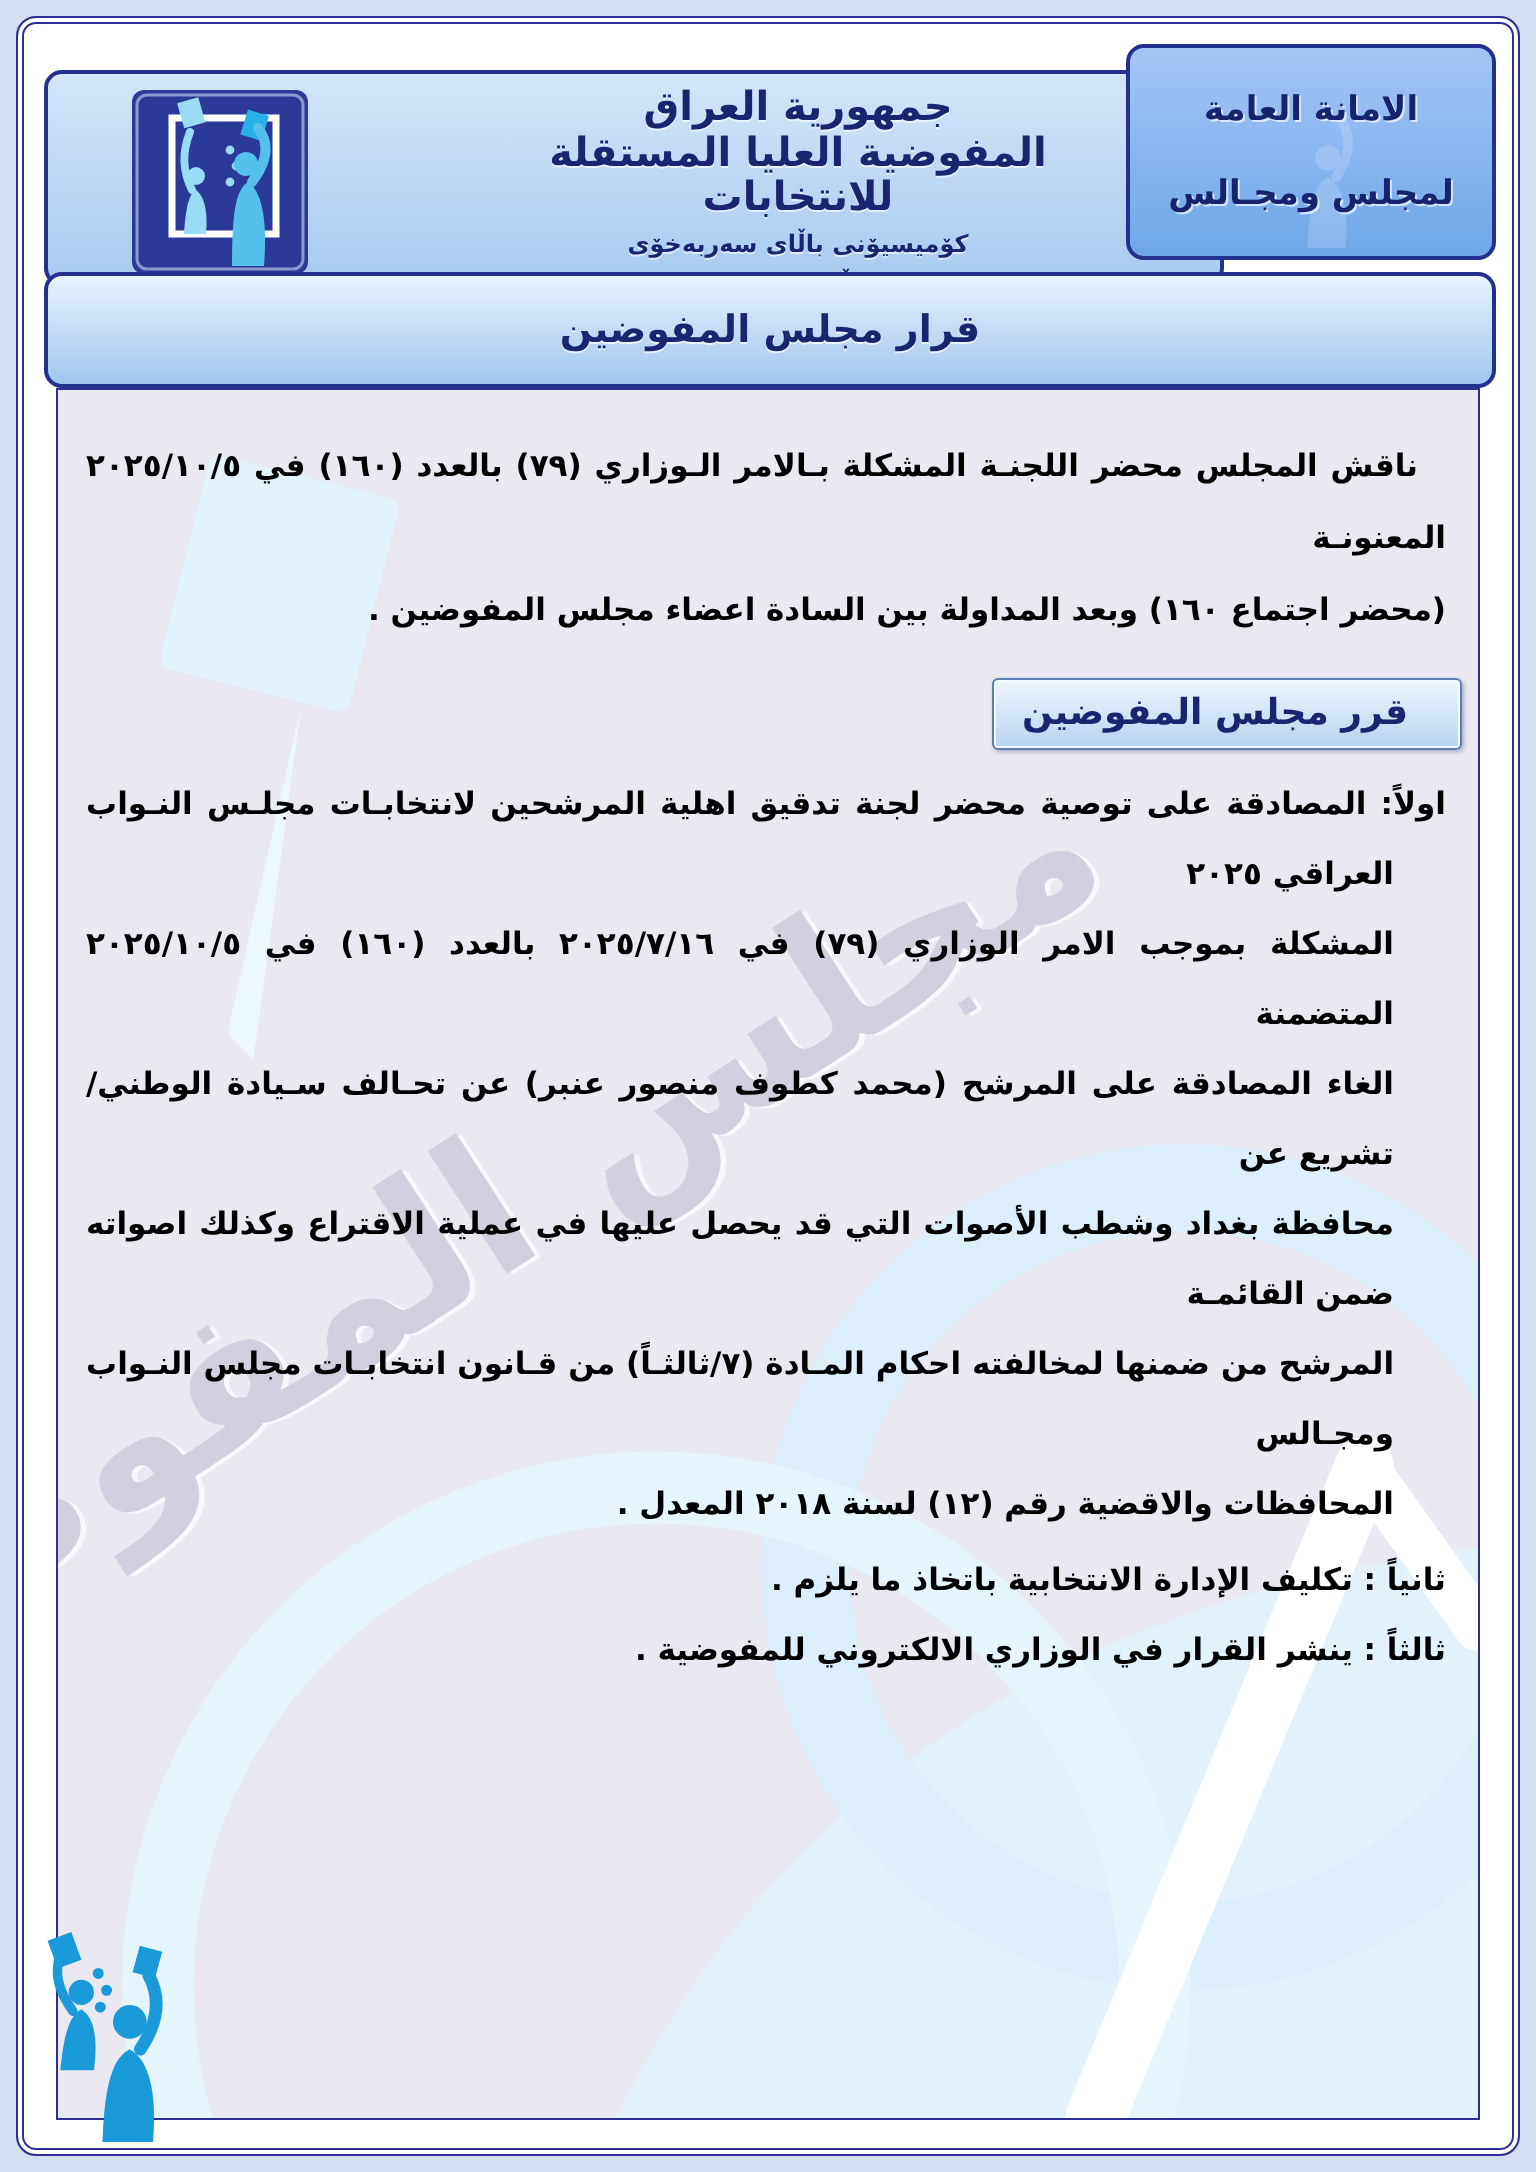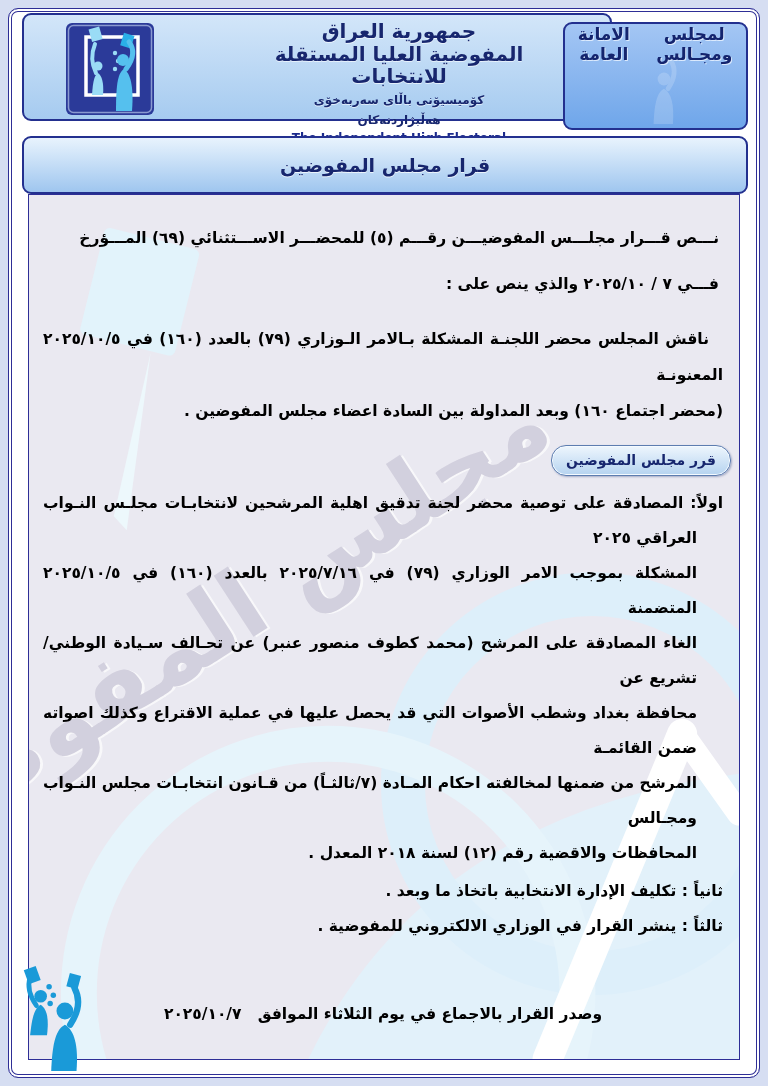--- a/index.html
+++ b/index.html
@@ -3,35 +3,35 @@
 <meta charset="utf-8">
 <style>
   html,body{margin:0;padding:0;background:#d6def2;}
   .page{position:relative;width:768px;height:1086px;background:#d6def2;
         font-family:"DejaVu Sans",sans-serif;overflow:hidden;}
   .frame{position:absolute;left:8px;top:8px;width:750px;height:1068px;
          border:1px solid #2e2e96;border-radius:10px;background:#fff;
          box-shadow: inset 0 0 0 2px #ffffff, inset 0 0 0 3px #2e2e96;
          overflow:hidden;}
   
-  .hdr-main{position:absolute;left:13px;top:4px;width:590px;height:108px;
+  .hdr-main{position:absolute;left:13px;top:26px;width:590px;height:108px;
             background:linear-gradient(#d3e6f9,#a6cbf0);
             border:2px solid #23308f;border-radius:9px;box-sizing:border-box;}
   .logo{position:absolute;left:42px;top:8px;width:88px;height:92px;}
   .hdr-center{position:absolute;left:250px;top:4px;width:250px;height:100px;
               text-align:center;color:#17266e;font-weight:bold;
               text-shadow:0 1px 0 rgba(255,255,255,.6);}
   .h-line1{font-size:20px;line-height:24px;}
   .h-line2{font-size:20px;line-height:22px;}
   .h-line3{font-size:12px;line-height:20px;margin-top:3px;}
   .h-line4{font-size:12px;line-height:16px;color:#1b2a8c;}
   .hdr-right{position:absolute;left:554px;top:13px;width:185px;height:108px;
              background:linear-gradient(#a4c6f4,#6fa6ea);
              border:2px solid #23308f;border-radius:9px;box-sizing:border-box;
-             display:flex;flex-direction:row;justify-content:space-evenly;
+             display:flex;flex-direction:column;justify-content:space-evenly;
              text-align:center;color:#14246e;font-weight:bold;font-size:17px;
              text-shadow:1px 1px 0 rgba(235,244,255,.8);overflow:hidden;}
   .hdr-right .ghost{position:absolute;left:48px;top:10px;opacity:.18;}
   .hdr-right span{position:relative;}
   
   .title-bar{position:absolute;left:13px;top:127px;width:726px;height:58px;
              background:linear-gradient(#e8f3fd,#9fc6ef);
              border:2px solid #23308f;border-radius:9px;box-sizing:border-box;
              display:flex;align-items:center;justify-content:center;
              color:#17266e;font-weight:bold;font-size:19px;
@@ -43,25 +43,25 @@
   .wm-layer{position:absolute;left:0;top:0;width:100%;height:100%;z-index:0;}
   .wm-callig{position:absolute;left:-60px;top:330px;width:620px;
              transform:rotate(-33deg);font-size:96px;font-weight:bold;
              color:#c9c6d6;opacity:.7;white-space:nowrap;z-index:0;
              text-shadow:2px 2px 0 #fff;}
   .ctext{position:relative;z-index:1;padding:6px 16px 0 14px;font-size:15.5px;}
   .p-intro{margin:14px 4px 0 2px;line-height:46px;white-space:pre-line;
            text-align:justify;}
   .p-second{margin:14px 0 0 0;line-height:36px;white-space:pre-line;
             text-indent:14px;text-align:justify;}
-  .badge{display:inline-block;margin:16px -8px 0 0;padding:6px 14px 7px 14px;
+  .badge{display:inline-block;margin:16px -8px 0 0;padding:6px 26px 7px 14px;
          background:linear-gradient(#eef6fd,#b5d3f0);
-         border:1px solid #5d7db0;border-radius:15px;
+         border:1px solid #5d7db0;border-radius:3px;
          box-shadow:inset 0 0 0 1px #f4faff, 1px 1px 2px rgba(40,60,120,.35);
-         color:#17266e;font-size:14px;font-weight:bold;}
+         color:#17266e;font-size:18px;font-weight:bold;}
   .p-first{margin:10px 0 0 0;line-height:35px;white-space:pre-line;
            padding-right:26px;text-indent:-26px;text-align:justify;}
   .p-item{margin:6px 0 0 0;line-height:29px;white-space:pre-line;}
   .p-closing{margin:58px 0 0 0;line-height:30px;text-align:center;
              white-space:pre-wrap;}
   .corner-logo{position:absolute;left:8px;top:944px;width:80px;height:118px;z-index:3;}
 </style>
 </head>
 <body>
 
@@ -113,36 +113,33 @@
         <polygon points="122,158 98,336 85,322" fill="#edf8fc"></polygon>
         <path d="M 280 866 Q 400 620 712 580 L 712 866 Z" fill="#e2f1fa"></path>
         <circle cx="565" cy="590" r="190" fill="none" stroke="#ddeffa" stroke-width="44"></circle>
         <circle cx="300" cy="800" r="250" fill="none" stroke="#e6f4fb" stroke-width="36"></circle>
         <path d="M 520 866 L 655 540" stroke="#ffffff" stroke-width="30" fill="none" stroke-linecap="round"></path>
         <path d="M 655 540 L 712 620" stroke="#ffffff" stroke-width="24" fill="none" stroke-linecap="round"></path>
       </svg>
       <div class="wm-callig">مجلس المفوضيين</div>
 
       <div class="ctext">
-        <div class="p-intro">نـــص قـــرار مجلـــس المفوضيـــن رقـــم (٥) للمحضـــر الاســـتثنائي (٦٩) المـــؤرخ
-فـــي ٧ / ٢٠٢٥/١٠ والذي ينص على :</div>
         <div class="p-second">ناقش المجلس محضر اللجنـة المشكلة بـالامر الـوزاري (٧٩) بالعدد (١٦٠) في ٢٠٢٥/١٠/٥ المعنونـة
 (محضر اجتماع ١٦٠) وبعد المداولة بين السادة اعضاء مجلس المفوضين .</div>
         <div>
           <span class="badge">قرر مجلس المفوضين</span>
         </div>
         <div class="p-first">اولاً: المصادقة على توصية محضر لجنة تدقيق اهلية المرشحين لانتخابـات مجلـس النـواب العراقي ٢٠٢٥
 المشكلة بموجب الامر الوزاري (٧٩) في ٢٠٢٥/٧/١٦ بالعدد (١٦٠) في ٢٠٢٥/١٠/٥ المتضمنة
 الغاء المصادقة على المرشح (محمد كطوف منصور عنبر) عن تحـالف سـيادة الوطني/تشريع عن
 محافظة بغداد وشطب الأصوات التي قد يحصل عليها في عملية الاقتراع وكذلك اصواته ضمن القائمـة
 المرشح من ضمنها لمخالفته احكام المـادة (٧/ثالثـاً) من قـانون انتخابـات مجلس النـواب ومجـالس
 المحافظات والاقضية رقم (١٢) لسنة ٢٠١٨ المعدل .</div>
-        <div class="p-item">ثانياً : تكليف الإدارة الانتخابية باتخاذ ما وبعد .</div>
+        <div class="p-item">ثانياً : تكليف الإدارة الانتخابية باتخاذ ما يلزم .</div>
         <div class="p-item">ثالثاً : ينشر القرار في الوزاري الالكتروني للمفوضية .</div>
-        <div class="p-closing">وصدر القرار بالاجماع في يوم الثلاثاء الموافق &nbsp; ٢٠٢٥/١٠/٧</div>
       </div>
     </div>
 
     <svg class="corner-logo" viewBox="0 0 75 112">
       <rect x="8" y="14" width="12" height="14" fill="#1a9ad8" transform="rotate(-20 14 21)"></rect>
       <rect x="48" y="20" width="11" height="13" fill="#1a9ad8" transform="rotate(15 53 26)"></rect>
       <circle cx="30" cy="32" r="2.6" fill="#1a9ad8"></circle>
       <circle cx="34" cy="40" r="2.6" fill="#1a9ad8"></circle>
       <circle cx="31" cy="48" r="2.6" fill="#1a9ad8"></circle>
       <path d="M12,78 C14,58 17,52 22,49 C28,53 30,62 28,78 Z" fill="#1a9ad8"></path>

